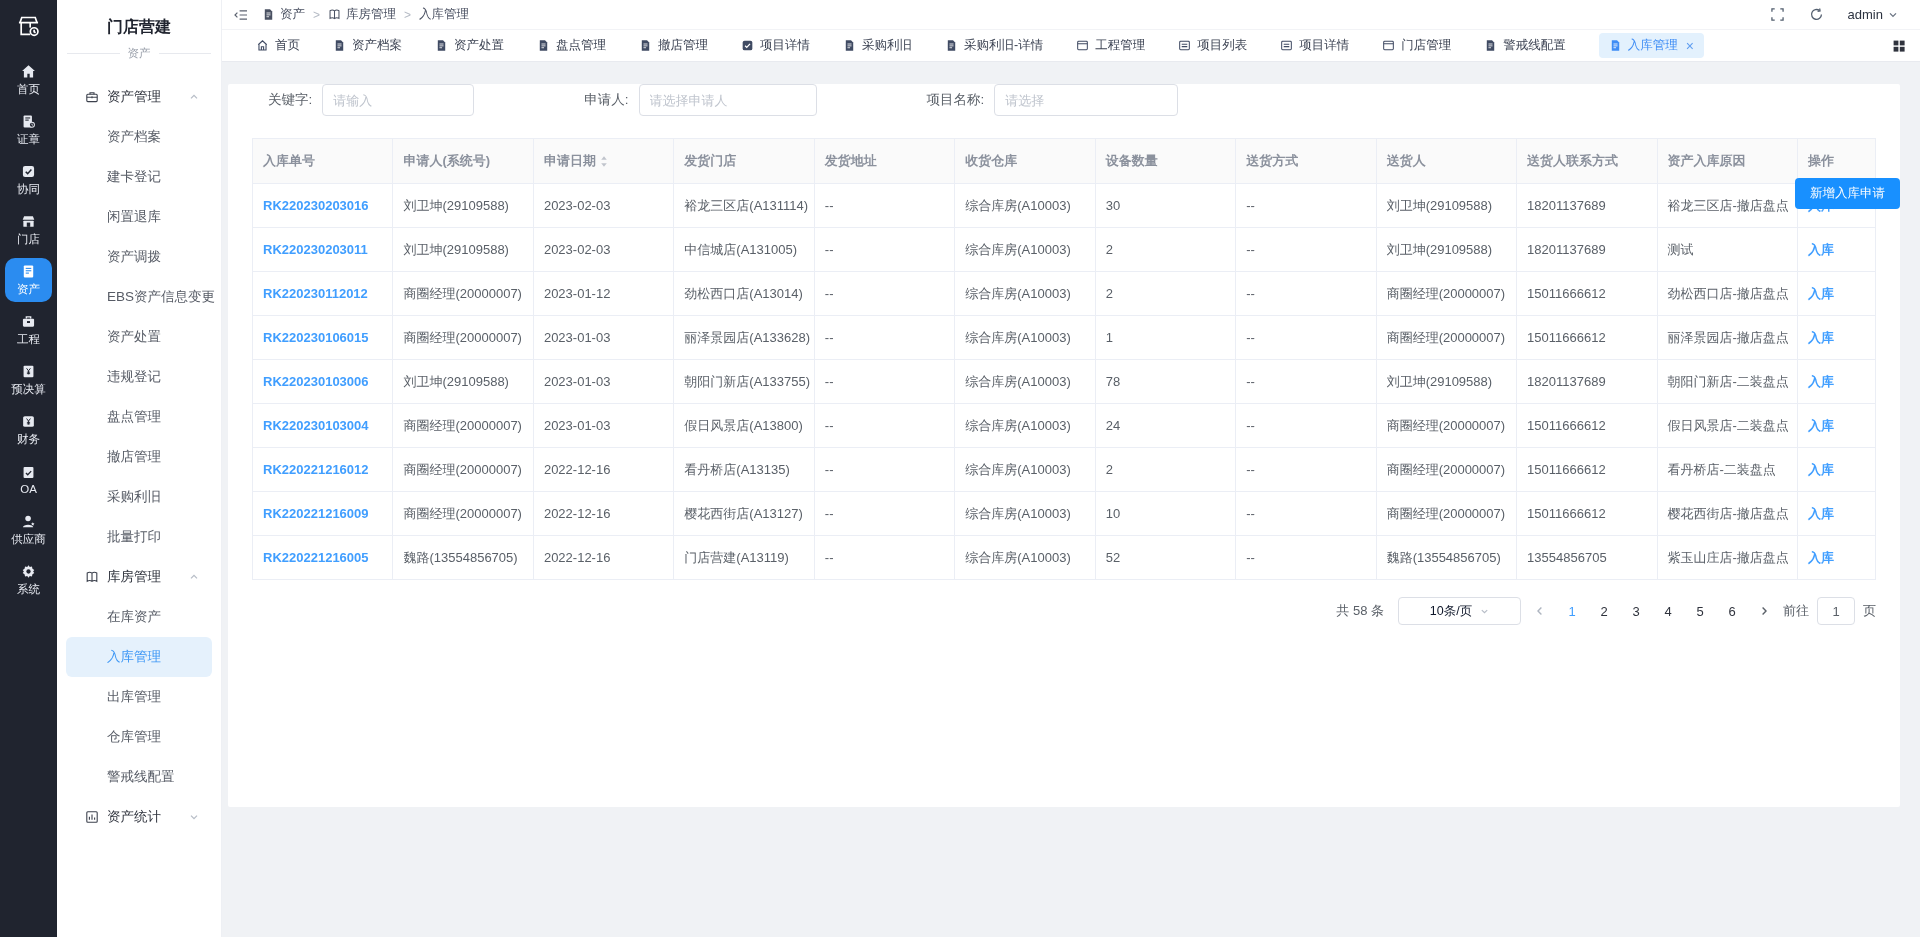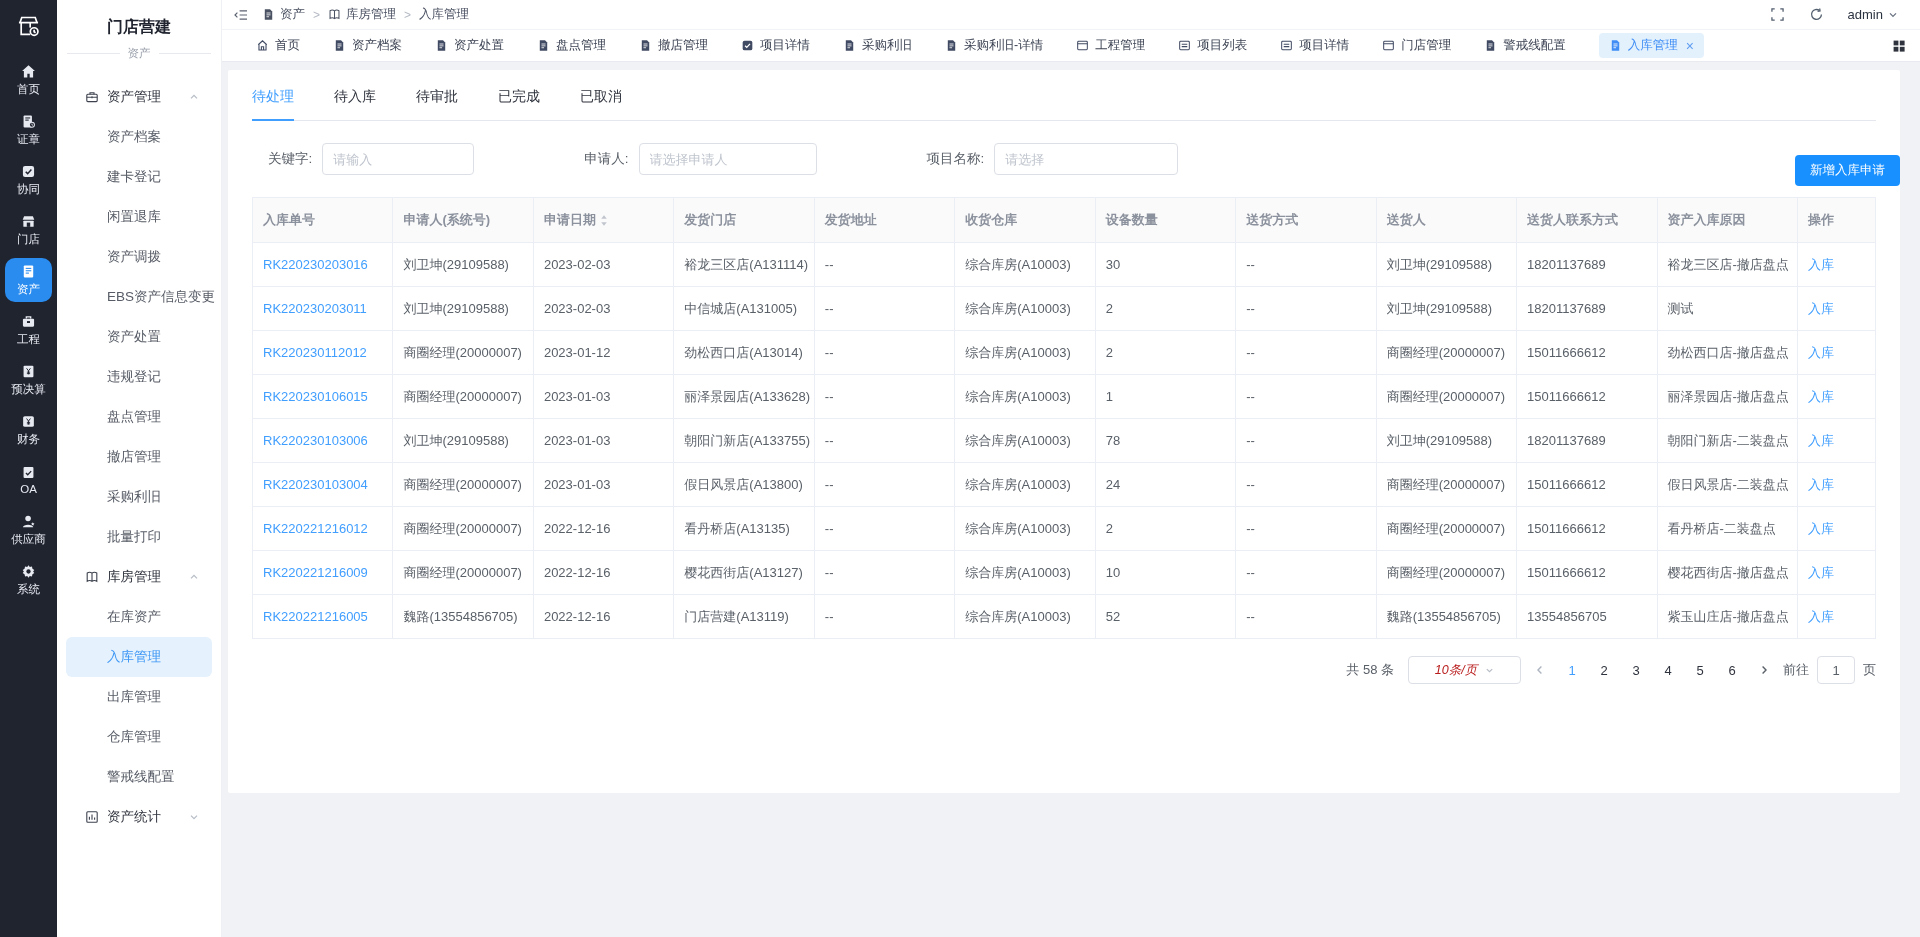--- a/index.html
+++ b/index.html
@@ -97,28 +97,28 @@
     cursor:pointer; font-family:inherit; }
 
   table.grid { width:100%; border-collapse:collapse; table-layout:fixed; margin-top:22px;
     border-top:1px solid #ebeef5; border-left:1px solid #ebeef5; }
   .grid th, .grid td { border-right:1px solid #ebeef5; border-bottom:1px solid #ebeef5;
     padding:0 10px; text-align:left; font-size:13px; overflow:hidden; white-space:nowrap; }
   .grid th { height:45px; background:#fafafa; color:#8b919d; font-weight:600; }
   .grid td { height:44px; color:#5a6068; background:#fff; }
   .th-inner { display:inline-flex; align-items:center; gap:4px; }
   .th-inner .sort svg { width:8px; height:13px; }
-  .cell-link { color:#409eff; cursor:pointer; }
+  .cell-link { color:#409eff; cursor:pointer;font-weight:bold; }
   .grid col.c-op { width:78px; }
 
   .pagination { display:flex; align-items:center; justify-content:flex-end;
     margin-top:17px; gap:14px; font-size:13px; color:#5a6068; }
-  .page-size-select { width:113px; height:28px; border:1px solid #dcdfe6; border-radius:4px;
+  .page-size-select { width:123px; height:28px; border:1px solid #dcdfe6; border-radius:4px;
     display:flex; align-items:center; justify-content:center; gap:8px; font-size:12.5px;
-    color:#b91c1c; cursor:pointer;font-style:italic; }
+    color:#0f172a; cursor:pointer; }
   .page-size-select .icon svg { width:9px; height:9px; color:#b7bdc7; }
   .page-chevron { color:#aeb5c0; cursor:pointer; }
   .page-chevron svg { width:10px; height:10px; }
   .page-list { display:flex; align-items:center; gap:6px; }
   .page-num { min-width:26px; height:26px; display:inline-flex; align-items:center;
     justify-content:center; cursor:pointer; color:#2f333d; }
   .page-num.active { color:#409eff; }
   .goto { display:flex; align-items:center; gap:8px; }
   .goto-input { width:38px; height:28px; border:1px solid #dcdfe6; border-radius:4px;
     text-align:center; font-size:13px; color:#5a6068; outline:none; font-family:inherit; }
@@ -505,44 +505,37 @@
             <rect x="7.8" y="1.6" width="4.8" height="4.8"></rect>
             <rect x="1.6" y="7.8" width="4.8" height="4.8"></rect>
             <rect x="7.8" y="7.8" width="4.8" height="4.8"></rect>
           </svg>
         </span>
     </div>
 
     <div class="content">
       <div class="panel">
 
-        <div class="subtab-row">
-            <div class="subtab active">待处理</div>
-            <div class="subtab">待入库</div>
-            <div class="subtab">待审批</div>
-            <div class="subtab">已完成</div>
-            <div class="subtab">已取消</div>
-          </div>
 
         <div class="filter-row">
 
         <div class="filter-group">
               <span class="f-label">关键字:</span>
               <input class="f-input" placeholder="请输入" style="">
             </div>
             <div class="filter-group">
               <span class="f-label">申请人:</span>
               <input class="f-input" placeholder="请选择申请人" style="">
             </div>
             <div class="filter-group">
               <span class="f-label">项目名称:</span>
               <input class="f-input" placeholder="请选择" style="">
             </div>
           </div>
-        <button class="add-btn" style="top:85px;">新增入库申请</button>
+        <button class="add-btn" style="top:94px;">新增入库申请</button>
 
         <table class="grid">
           <colgroup>
             <col>
               <col>
               <col>
               <col>
               <col>
               <col>
               <col>

